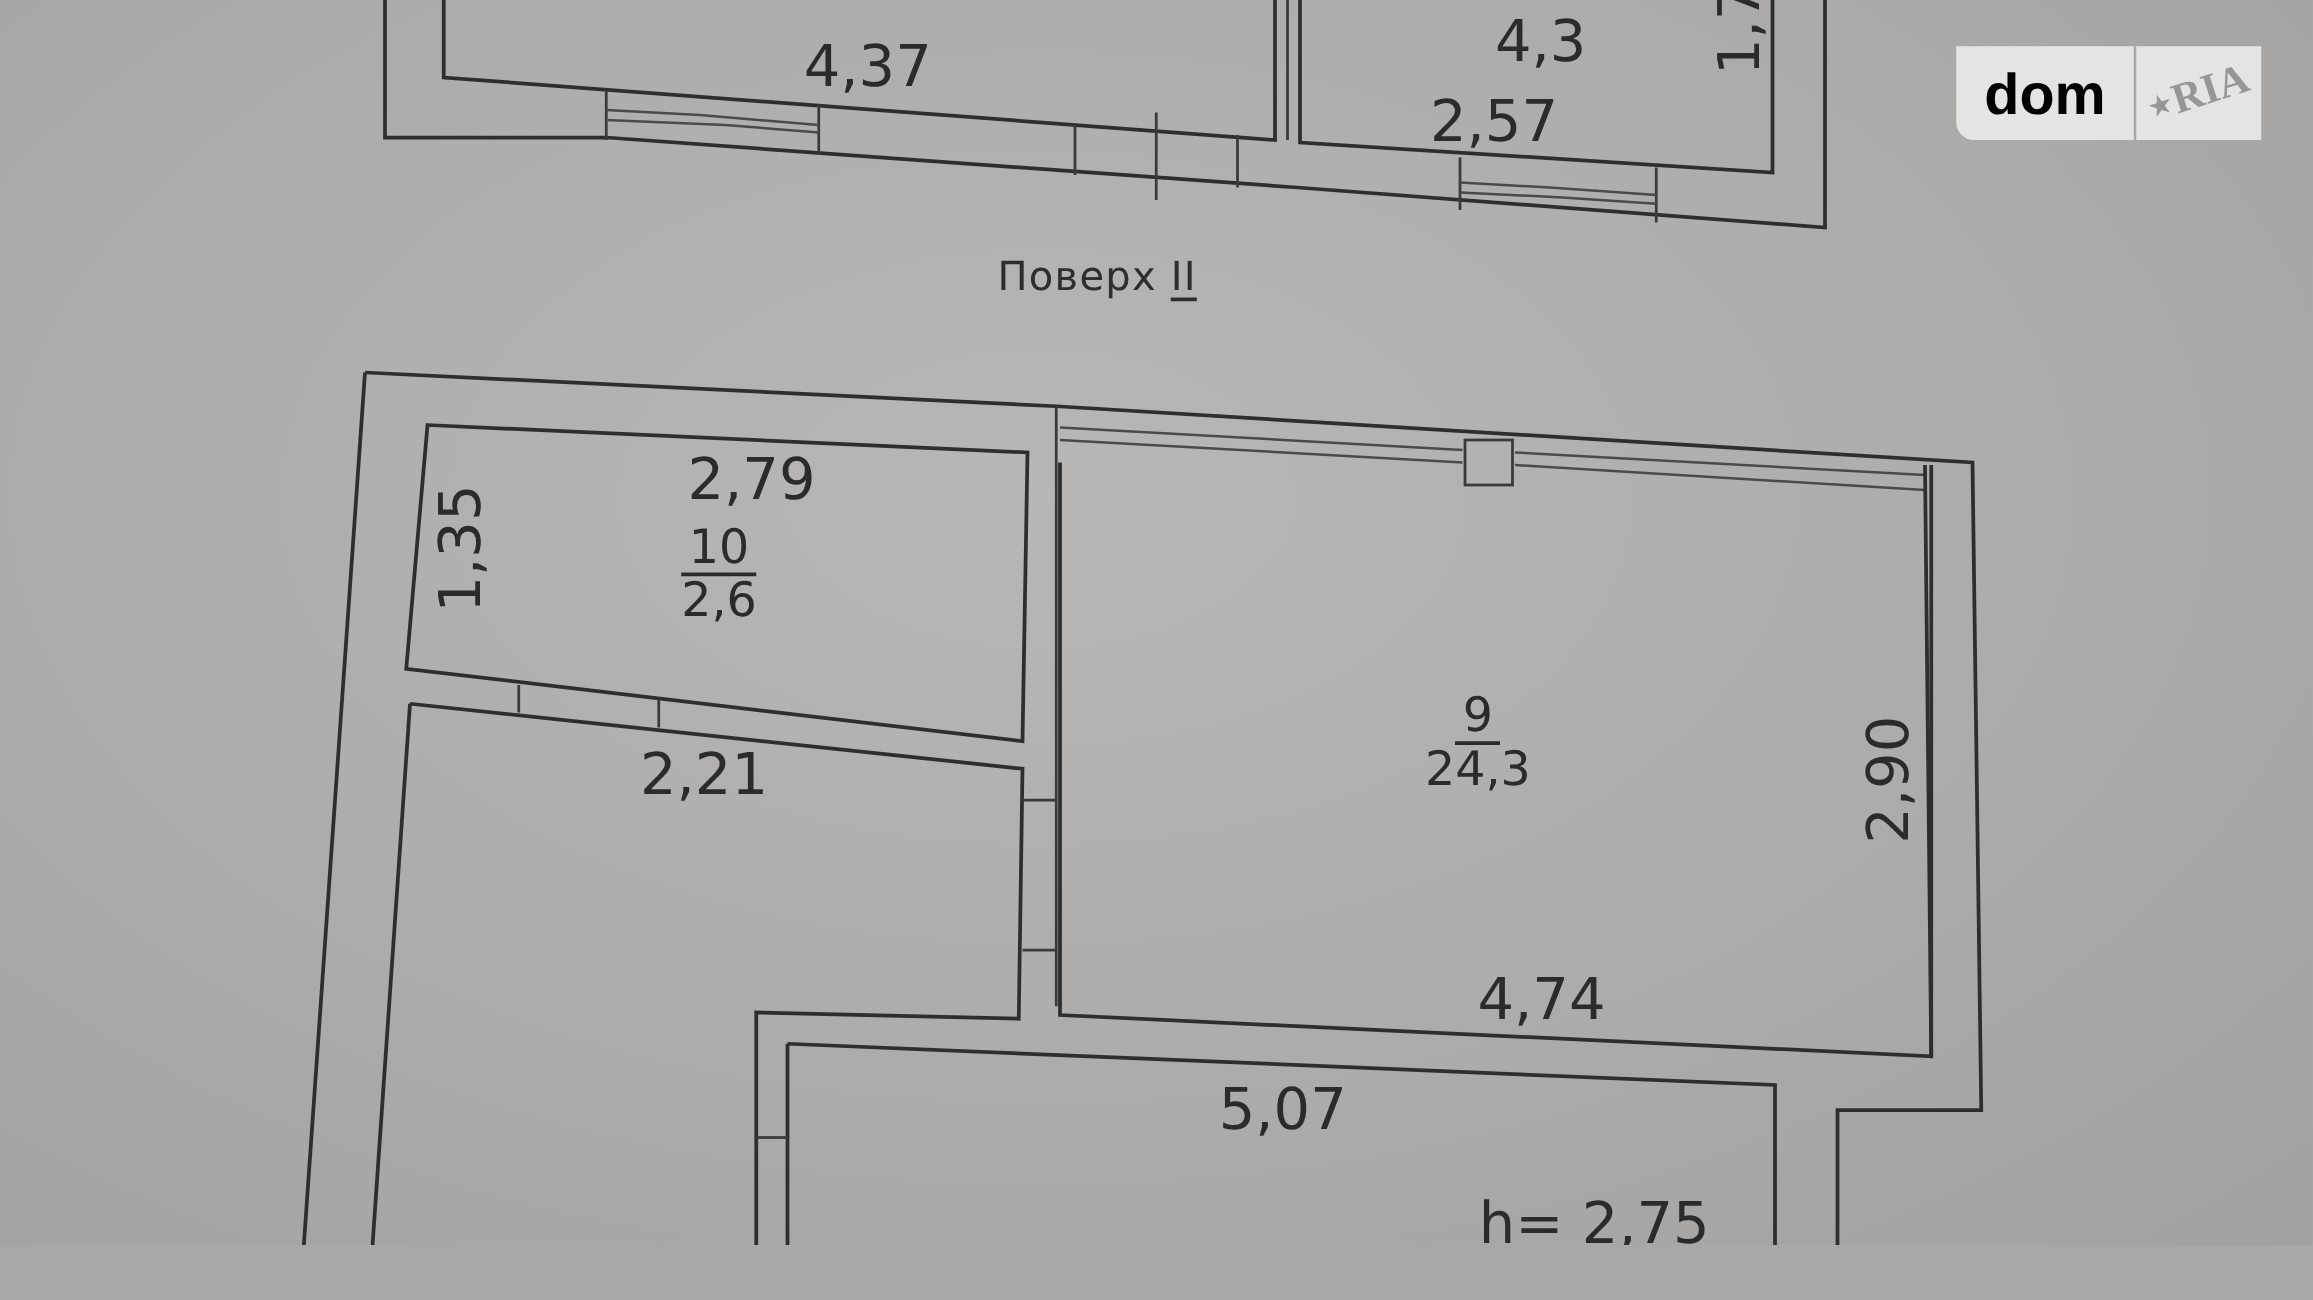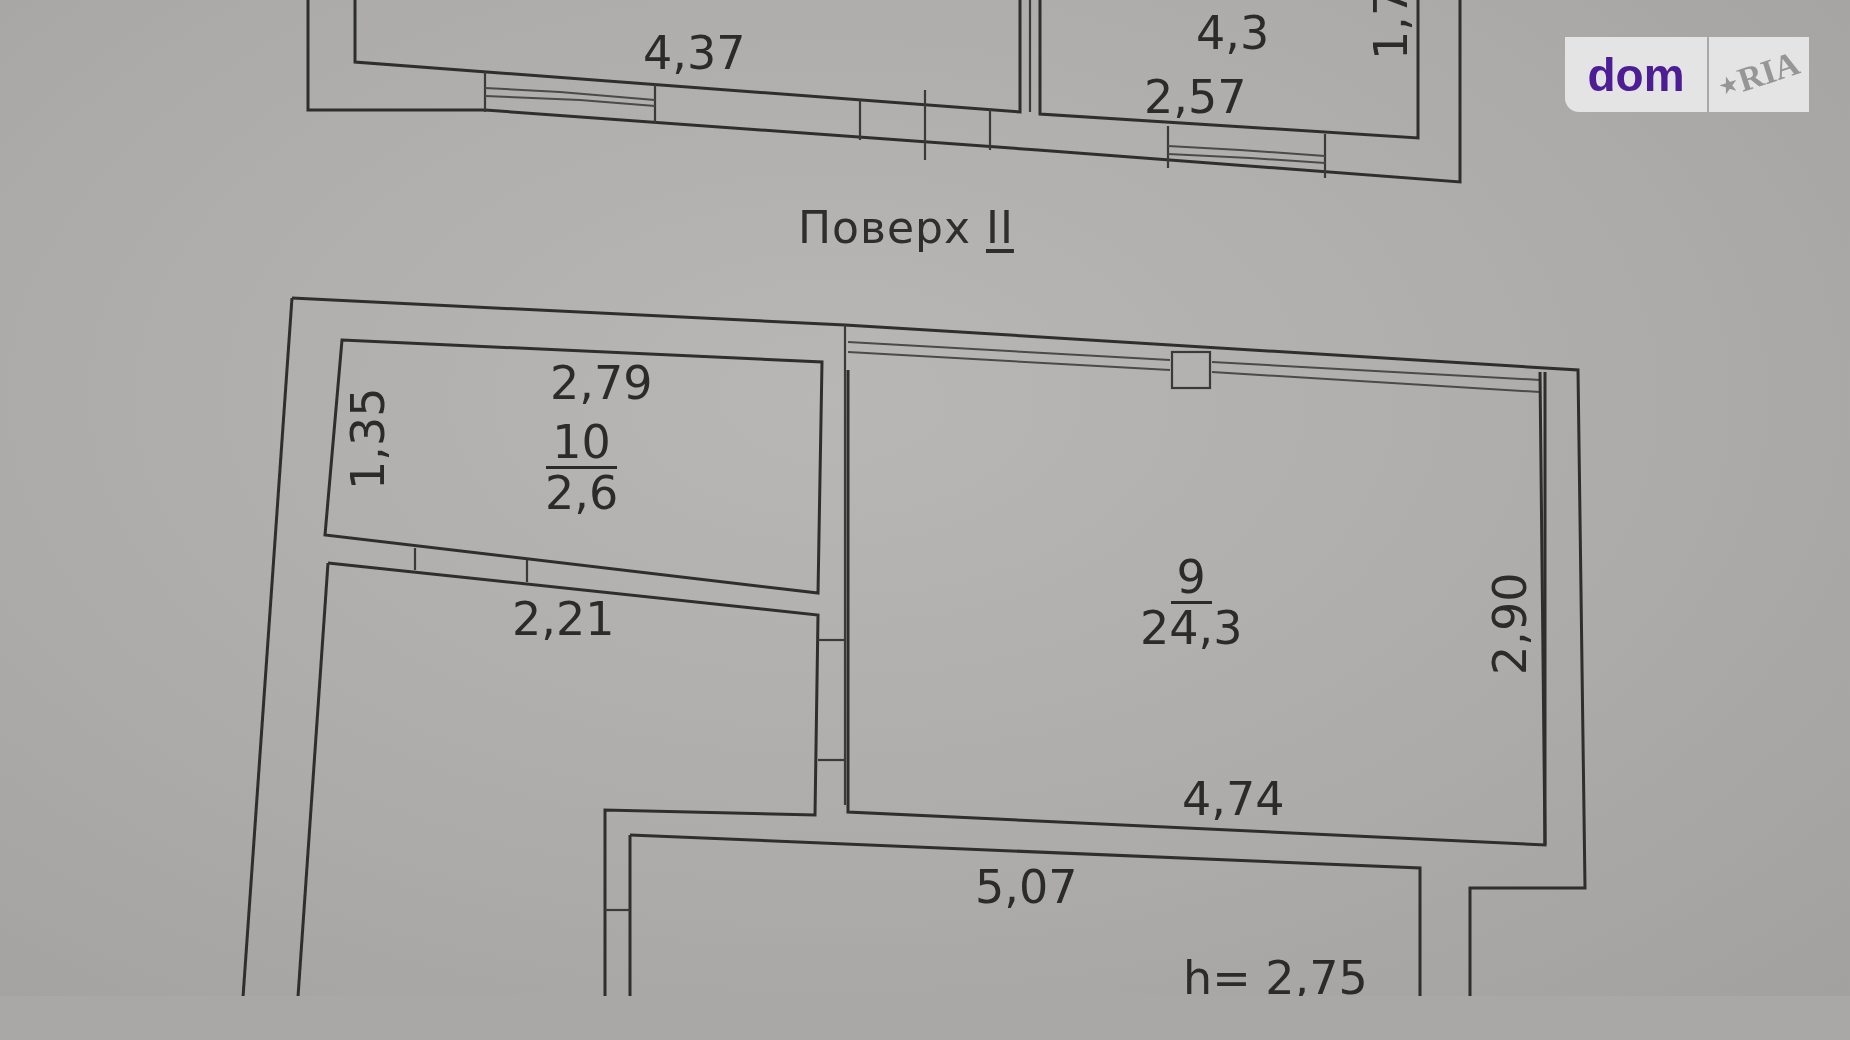--- a/index.html
+++ b/index.html
@@ -17,35 +17,35 @@
     .wall { fill: none; stroke: #2e2e2e; stroke-width: 3; stroke-linejoin: miter; }
     .thin { fill: none; stroke: #3a3a3a; stroke-width: 2.2; }
     .win  { fill: none; stroke: #4a4a4a; stroke-width: 2; }
     .lbl {
       position: absolute; color: #2b2b2b; font-size: 46px; line-height: 1;
       white-space: nowrap; font-family: "DejaVu Sans", sans-serif;
     }
     .lbl.vert { transform-origin: left top; transform: rotate(-90deg); }
     .frac {
       position: absolute; display: flex; flex-direction: column; align-items: center;
-      color: #2b2b2b; font-size: 46px; line-height: 1.05; text-align: center;
+      color: #2b2b2b; font-size: 38px; line-height: 1.05; text-align: center;
     }
     .frac .num { padding: 0 6px; border-bottom: 3px solid #2b2b2b; }
     .floor-title {
-      position: absolute; left: 798px; top: 202px; font-size: 44px; color: #2e2e2e;
+      position: absolute; left: 798px; top: 202px; font-size: 32px; color: #2e2e2e;
       letter-spacing: 1px;
     }
     .floor-title .no { text-decoration: underline; text-underline-offset: 6px; }
     .logo {
       position: absolute; left: 1565px; top: 37px; width: 244px; height: 75px;
       display: flex; background: #e4e4e4; border-bottom-left-radius: 14px;
     }
     .logo .dom {
       flex: 1; display: flex; align-items: center; justify-content: center;
-      font-size: 46px; color: #4c1d95; font-weight: bold;
+      font-size: 46px; color: #000000; font-weight: bold;
       border-right: 2px solid #a9a9a9; font-family: "Liberation Sans", sans-serif;
     }
     .logo .ria {
       width: 100px; display: flex; align-items: center; justify-content: center;
       color: #969696; font-family: "Liberation Serif", serif; font-weight: bold;
       font-size: 34px; transform: rotate(-18deg);
     }
   </style>
 </head>
 <body>

